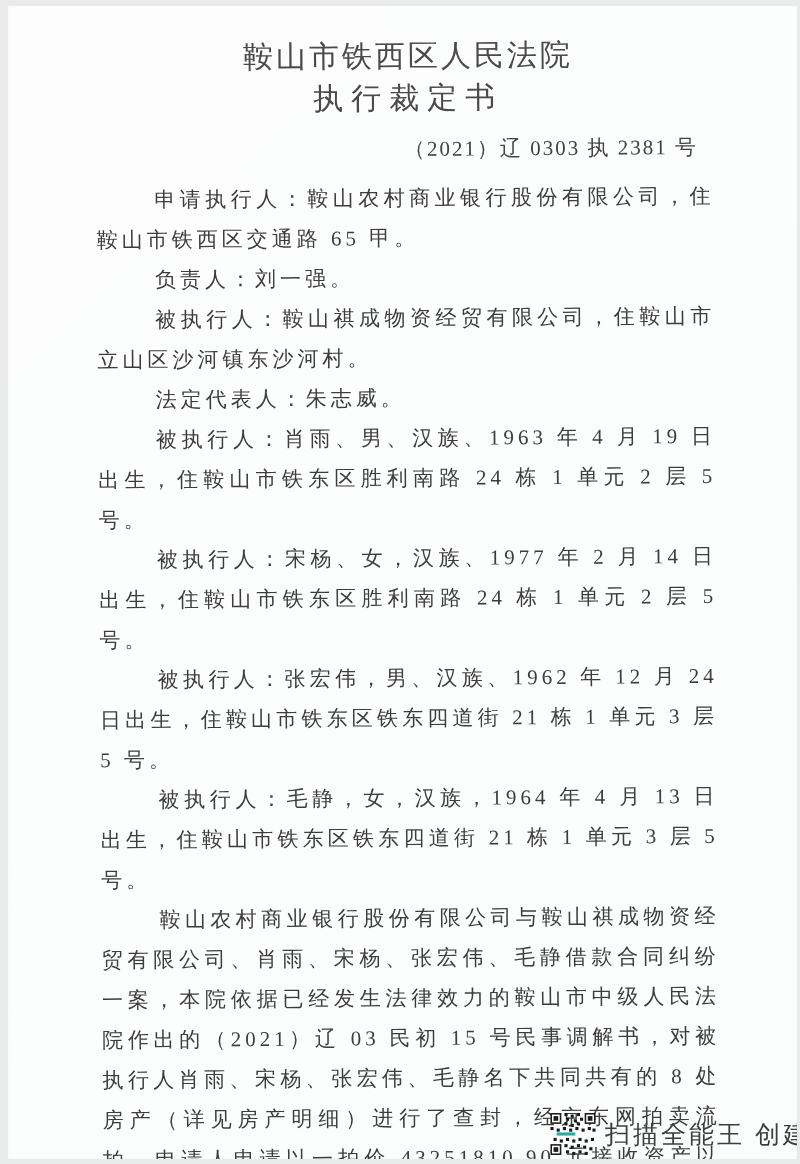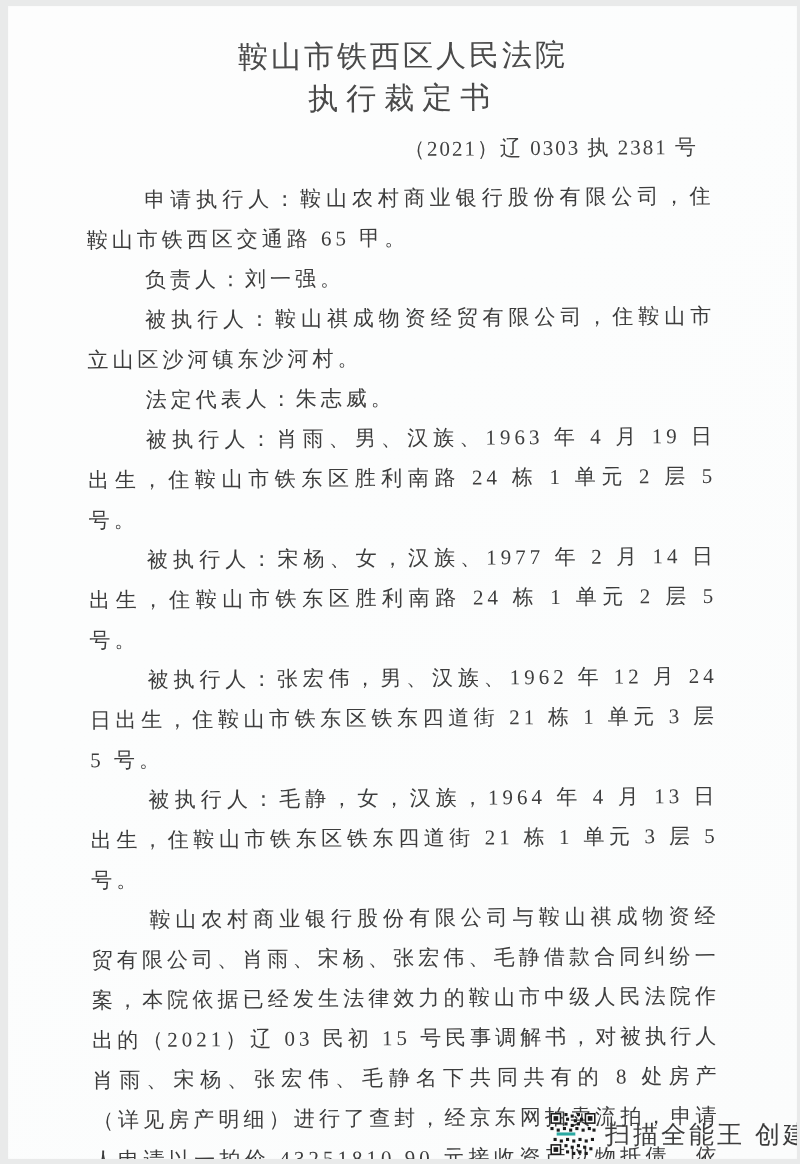--- a/index.html
+++ b/index.html
@@ -18,20 +18,21 @@
   }
   .page {
     position: absolute;
     left: 8px;
     top: 6px;
     right: 3px;
     bottom: 5px;
     background: linear-gradient(135deg, #fdfdfd 0%, #fcfdfd 40%, #fbfcfc 100%);
     overflow: hidden;
     box-shadow: inset 0 0 2px rgba(0,0,0,0.04);
+    padding-left: 10px;
   }
   .content {
     transform: rotate(-0.4deg);
     transform-origin: 50% 0;
     padding-top: 30px;
   }
   .court-name {
     text-align: center;
     font-size: 30px;
     letter-spacing: 3px;

